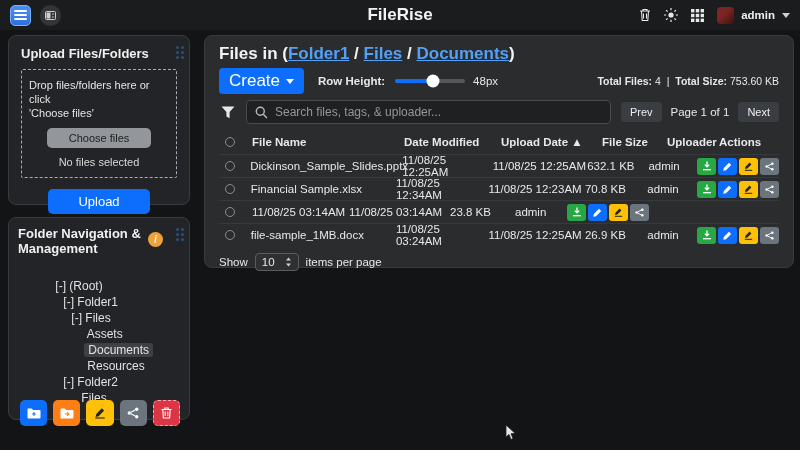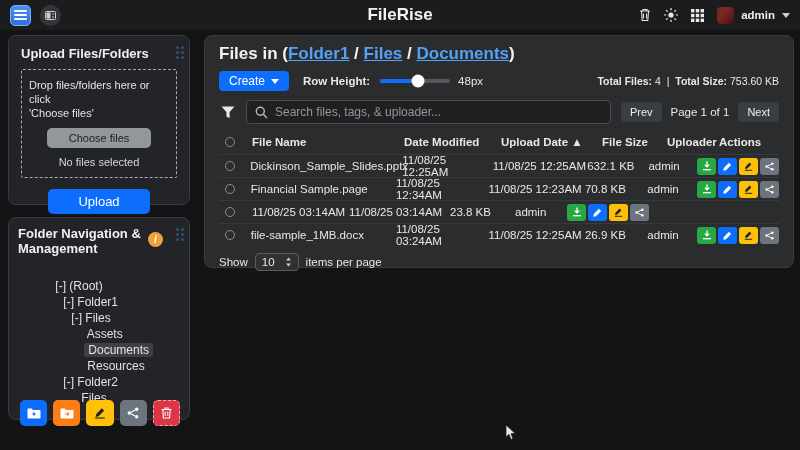--- a/index.html
+++ b/index.html
@@ -57,21 +57,21 @@
   .fbtn.gray { background:#6c757d; }
   .fbtn.red { background:#dc3545; border:1px dashed #f0aab2; }
 
   
   .main-panel { position:absolute; left:204px; top:35px; width:590px; height:233px;
                 background:#2b2c2e; border:1px solid #3a3b3e; border-radius:8px; padding:8px 14px; }
   .files-title { font-size:17px; font-weight:bold; color:#f2f2f2; white-space:pre; }
   .files-title a { color:#53a1f6; text-decoration:underline; cursor:pointer; }
 
   .toolbar { display:flex; align-items:center; margin-top:7px; height:20px; }
-  .create-btn { background:#0d6efd; color:#fff; border:none; border-radius:4px; font-size:12px;
+  .create-btn { background:#0d6efd; color:#fff; border:none; border-radius:4px; font-size:17px;
                 padding:3px 10px; display:flex; align-items:center; gap:6px; cursor:pointer; font-family:inherit; }
   .create-btn .caret { border-top-color:#fff; margin-left:0; }
   .rh-label { font-size:11.5px; font-weight:bold; margin-left:14px; }
   .slider { position:relative; width:70px; height:4px; border-radius:2px; background:#55575a; margin-left:10px; cursor:pointer; }
   .slider .fill { position:absolute; left:0; top:0; height:4px; width:58%; background:#0d6efd; border-radius:2px; }
   .slider .thumb { position:absolute; left:54%; top:50%; transform:translate(-50%,-50%); width:13px; height:13px;
                    border-radius:50%; background:#fff; }
   .rh-value { font-size:11.5px; margin-left:8px; }
   .totals { margin-left:auto; font-size:10.5px; color:#e8e8e8; white-space:pre; }
   .totals b { font-weight:bold; }
@@ -345,21 +345,21 @@
               <path d="M2.8 3.9l3.3-1.7M2.8 5.1l3.3 1.7" stroke="#fff" stroke-width="0.9"></path>
             </svg>
           </button>
         </span>
       </div>
 
       <div class="trow">
         <span class="col cb">
           <span class="checkbox"></span>
         </span>
-        <span class="col name">Financial Sample.page</span>
+        <span class="col name">Financial Sample.xlsx</span>
         <span class="col dmod">11/08/25 12:34AM</span>
         <span class="col dup">11/08/25 12:23AM</span>
         <span class="col size">70.8 KB</span>
         <span class="col up">admin</span>
         <span class="col act">
           <button class="abtn green">
             <svg width="10" height="10" viewBox="0 0 10 10">
               <path d="M5 0.5v5M2.8 3.6L5 5.8l2.2-2.2" fill="none" stroke="#fff" stroke-width="1.3"></path>
               <path d="M1 8.7h8" stroke="#fff" stroke-width="1.3"></path>
             </svg>

